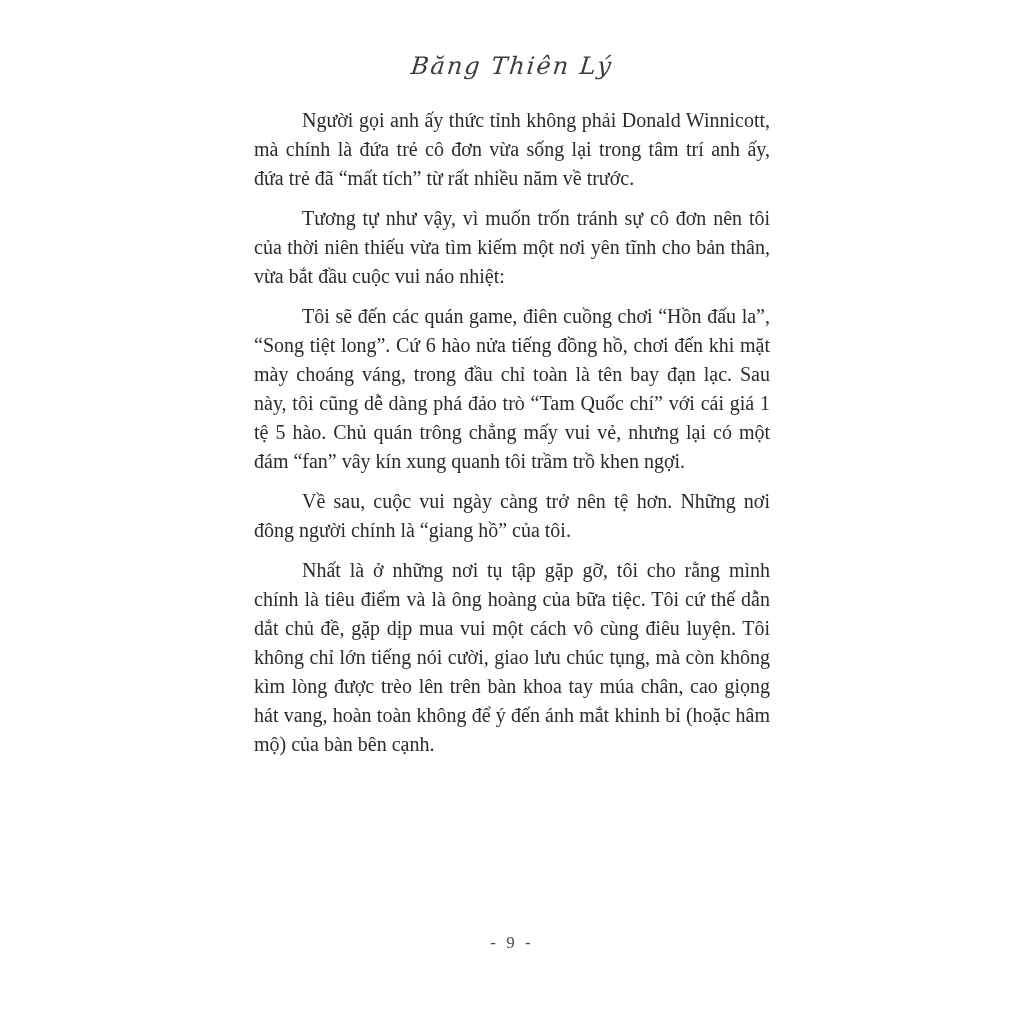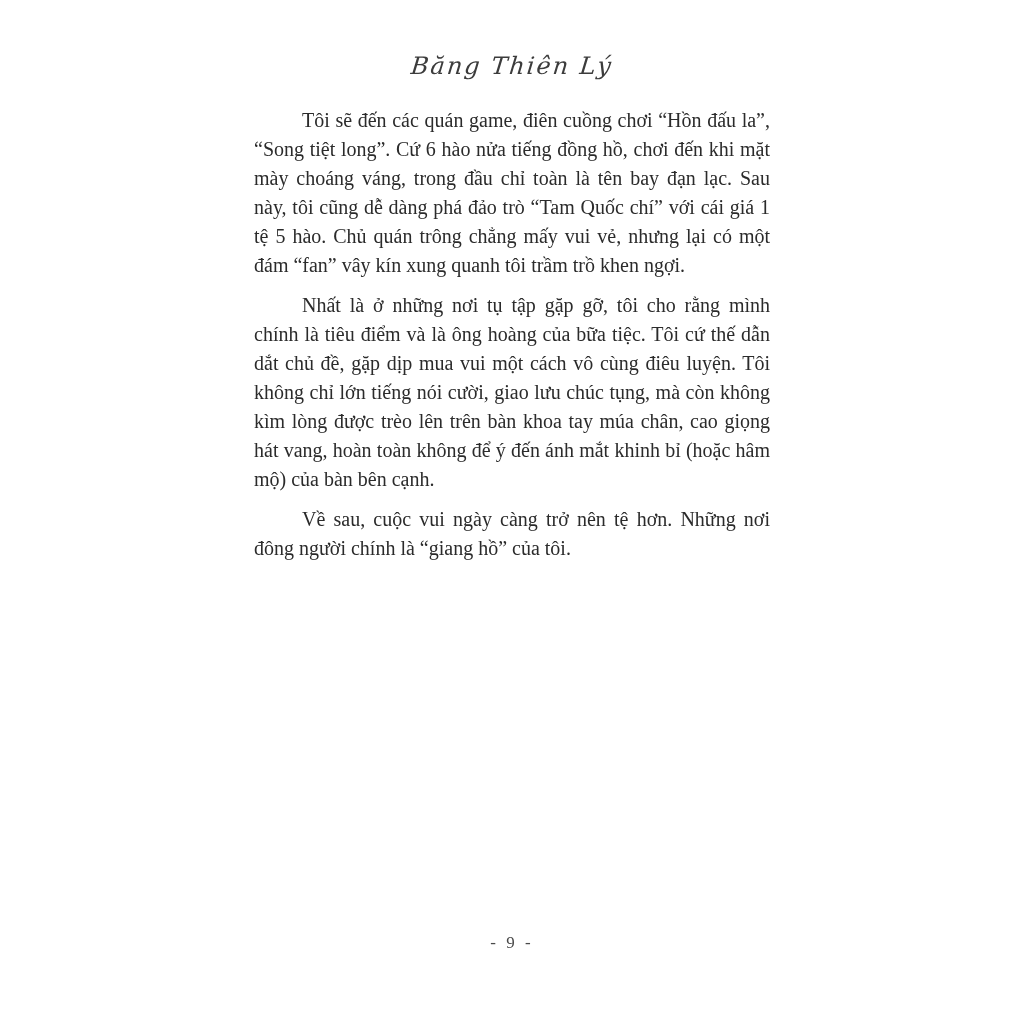--- a/index.html
+++ b/index.html
@@ -56,20 +56,22 @@
   }
 </style>
 </head>
 <body>
 
 <div class="page">
 
   <div class="author-header">Băng Thiên Lý</div>
 
   <div class="text-block">
+    <p>Người gọi anh ấy thức tỉnh không phải Donald Winnicott, mà chính là đứa trẻ cô đơn vừa sống lại trong tâm trí anh ấy, đứa trẻ đã “mất tích” từ rất nhiều năm về trước.</p>
+    <p>Tương tự như vậy, vì muốn trốn tránh sự cô đơn nên tôi của thời niên thiếu vừa tìm kiếm một nơi yên tĩnh cho bản thân, vừa bắt đầu cuộc vui náo nhiệt:</p>
     <p>Tôi sẽ đến các quán game, điên cuồng chơi “Hồn đấu la”, “Song tiệt long”. Cứ 6 hào nửa tiếng đồng hồ, chơi đến khi mặt mày choáng váng, trong đầu chỉ toàn là tên bay đạn lạc. Sau này, tôi cũng dễ dàng phá đảo trò “Tam Quốc chí” với cái giá 1 tệ 5 hào. Chủ quán trông chẳng mấy vui vẻ, nhưng lại có một đám “fan” vây kín xung quanh tôi trầm trồ khen ngợi.</p>
+    <p>Về sau, cuộc vui ngày càng trở nên tệ hơn. Những nơi đông người chính là “giang hồ” của tôi.</p>
     <p>Nhất là ở những nơi tụ tập gặp gỡ, tôi cho rằng mình chính là tiêu điểm và là ông hoàng của bữa tiệc. Tôi cứ thế dẫn dắt chủ đề, gặp dịp mua vui một cách vô cùng điêu luyện. Tôi không chỉ lớn tiếng nói cười, giao lưu chúc tụng, mà còn không kìm lòng được trèo lên trên bàn khoa tay múa chân, cao giọng hát vang, hoàn toàn không để ý đến ánh mắt khinh bỉ (hoặc hâm mộ) của bàn bên cạnh.</p>
-    <p>Về sau, cuộc vui ngày càng trở nên tệ hơn. Những nơi đông người chính là “giang hồ” của tôi.</p>
   </div>
 
   <div class="page-footer">- 9 -</div>
 
 </div>
 
 </body></html>

